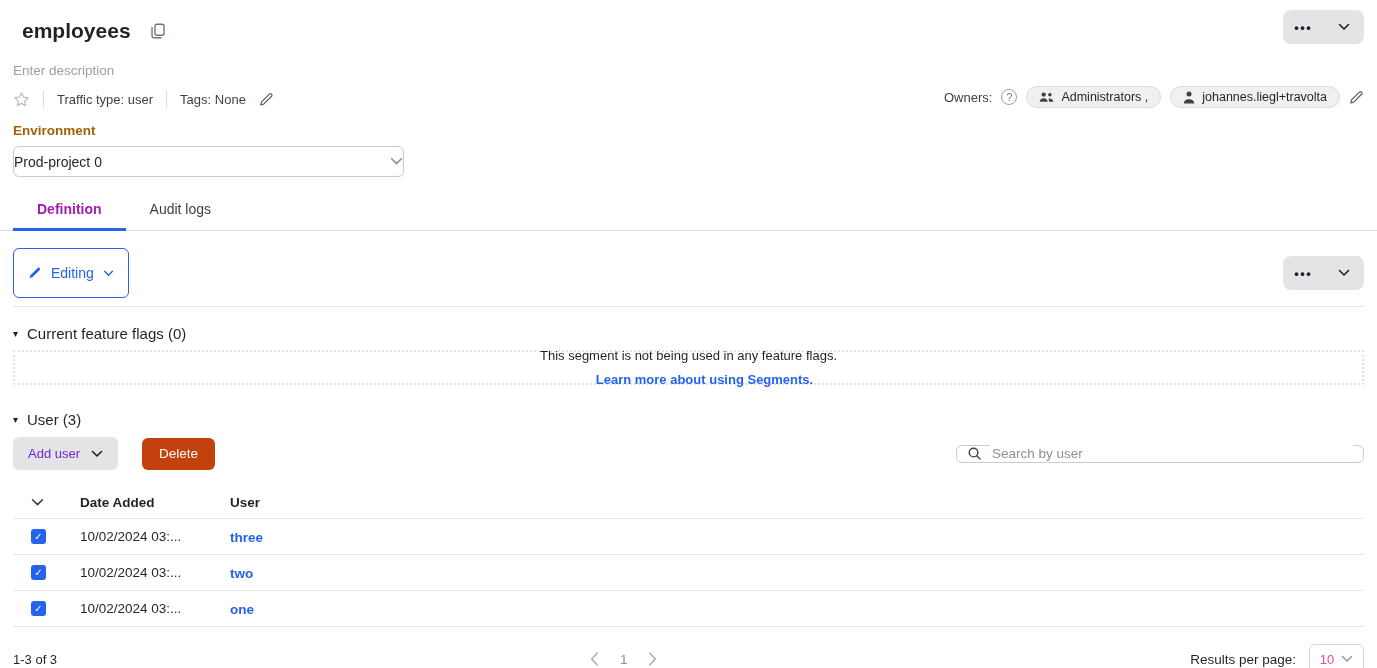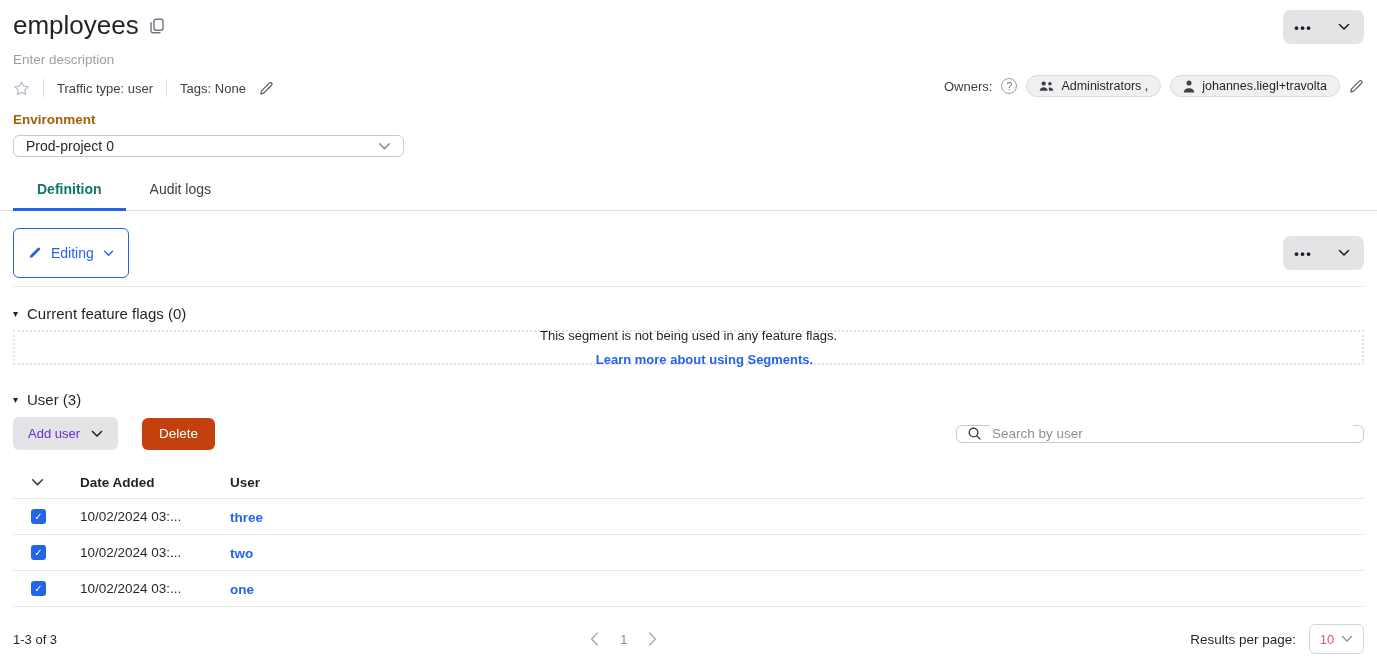--- a/index.html
+++ b/index.html
@@ -7,21 +7,21 @@
   body {
     width:1377px; height:668px; overflow:hidden; background:#ffffff;
     font-family:"Liberation Sans", sans-serif; color:#24292f; position:relative;
   }
   svg { display:block; }
   button { font-family:"Liberation Sans", sans-serif; cursor:pointer; }
 
   
   .header { display:flex; justify-content:space-between; align-items:stretch; padding:10px 13px 0 13px; }
   .title-row { display:flex; align-items:center; gap:11px; }
-  .page-title { margin:0; font-size:26px; font-weight:400; color:#1f2328; }
+  .page-title { margin:9px; font-size:21px; font-weight:700; color:#1f2328; }
   .copy-btn { background:none; border:none; padding:0; display:flex; }
   .description { margin-top:11px; font-size:13.5px; color:#9aa0a8; cursor:text; }
   .meta-row { margin-top:12px; display:flex; align-items:center; gap:13px; font-size:13px; color:#3c4149; }
   .vdiv { width:1px; height:18px; background:#d9dce1; }
   .meta-item { display:flex; align-items:center; gap:8px; }
   .icon-btn { background:none; border:none; padding:0; display:flex; align-items:center; }
 
   .header-right { display:flex; flex-direction:column; align-items:flex-end; justify-content:space-between; }
   .split-btn { display:flex; background:#e4e4e6; border-radius:8px; height:34px; width:81px; overflow:hidden; }
   .split-btn button { flex:1; border:none; background:transparent; display:flex; align-items:center; justify-content:center; color:#1f2328; }
@@ -29,29 +29,29 @@
 
   .owners-row { display:flex; align-items:center; gap:9px; font-size:13px; color:#3c4149; }
   .help-circle { width:16px; height:16px; border:1px solid #9aa0a8; border-radius:50%; color:#6e7781;
     font-size:10.5px; display:flex; align-items:center; justify-content:center; background:none; padding:0; }
   .chip { display:flex; align-items:center; gap:7px; background:#f0f0f1; border:1px solid #d9dce1;
     border-radius:999px; padding:3px 12px; font-size:12.5px; color:#1f2328; cursor:pointer; }
 
   
   .env-block { padding:0 13px; margin-top:15px; }
   .env-label { font-size:13.5px; font-weight:700; color:#a16207; }
-  .env-select { margin-top:8px; width:391px; height:22px; border:1px solid #c6ccd4; border-radius:6px;
-    display:flex; align-items:center; justify-content:space-between; padding:0 12px; font-size:14px;
+  .env-select { margin-top:8px; width:391px; height:31px; border:1px solid #c6ccd4; border-radius:6px;
+    display:flex; align-items:center; justify-content:space-between; padding:0 0; font-size:14px;
     color:#24292f; background:#fff; cursor:pointer; }
   .chev { color:#6e7781; }
 
   
   .tabs { margin-top:13px; border-bottom:1px solid #dcdfe3; display:flex; padding-left:13px; }
   .tab { padding:11px 24px 13px 24px; font-size:14px; color:#3c4149; position:relative; background:none; border:none; }
-  .tab.active { font-weight:700; color:#0f766e; }
+  .tab.active { font-weight:700; color:#a21caf; }
   .tab.active::after { content:""; position:absolute; left:0; right:0; bottom:-1px; height:3px; background:#2563eb; }
 
   
   .main { padding:0 13px; }
   .toolbar { margin-top:17px; display:flex; justify-content:space-between; align-items:center; }
   .editing-btn { display:flex; align-items:center; gap:9px; border:1px solid #2563eb; color:#2563eb;
     background:#fff; border-radius:6px; height:50px; padding:0 14px; font-size:14px; }
   .editing-btn .chev { color:#2563eb; }
   .hr { border:none; border-top:1px solid #e7e8ea; margin:8px 0 0 0; }
 

